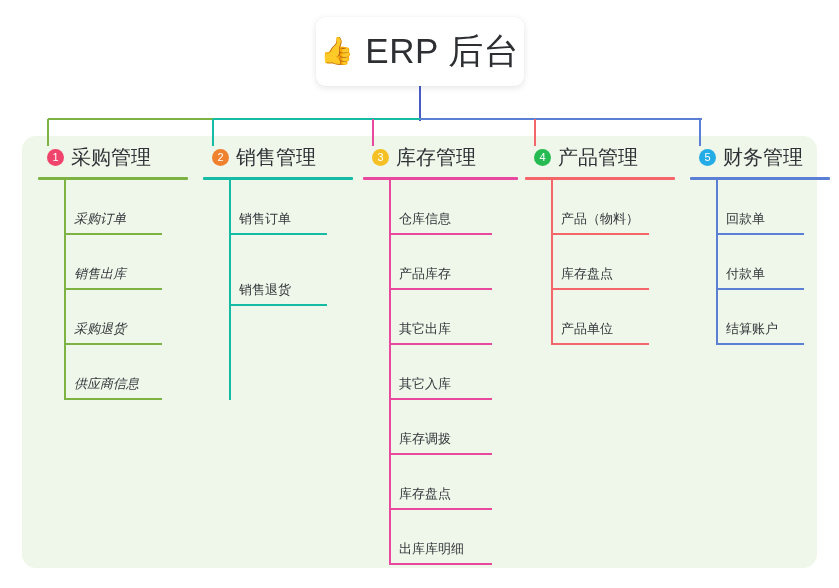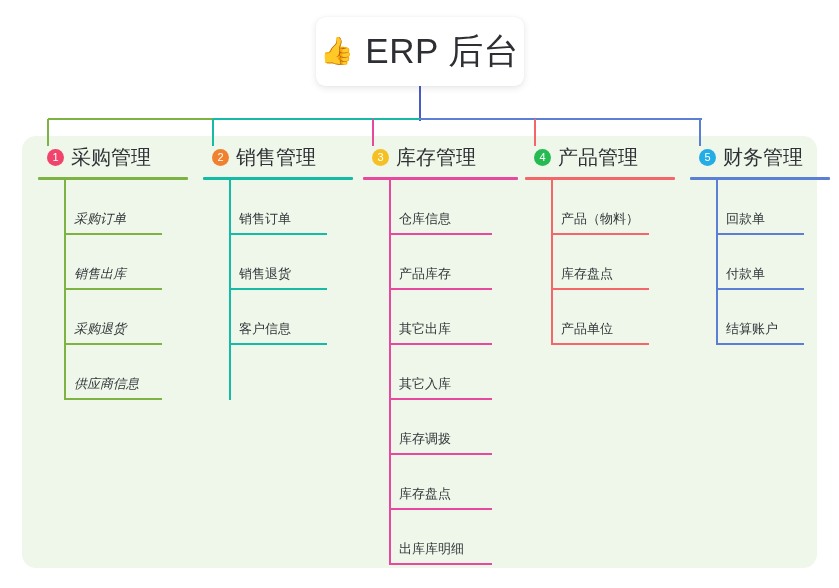--- a/index.html
+++ b/index.html
@@ -180,26 +180,22 @@
           <span class="badge" style="background: rgb(240, 129, 47);">2</span>
           <span class="col-title">销售管理</span>
         </div>
         <div class="col-rule" style="background: rgb(22, 187, 166); width: 150px;"></div>
         <div class="col-body" style="height: 278px;">
           <div class="trunk" style="background: rgb(22, 187, 166); height: 220px;"></div>
           <div class="leaf" style="top: 0px;">
             <span class="leaf-label">销售订单</span>
             <div class="leaf-rule" style="background: rgb(22, 187, 166); width: 98px;"></div>
           </div>
-          <div class="leaf" style="top: 0px; text-align: right;">
+          <div class="leaf" style="top: 16px; text-align: right;">
             <span class="leaf-label">销售退货</span>
-            <div class="leaf-rule" style="background: rgb(22, 187, 166); width: 98px;"></div>
-          </div>
-          <div class="leaf" style="top: 0px;">
-            <span class="leaf-label">客户信息</span>
             <div class="leaf-rule" style="background: rgb(22, 187, 166); width: 98px;"></div>
           </div>
         </div>
       </div>
       <div class="column" style="left: 363px; width: 155px;">
         <div class="col-header">
           <span class="badge" style="background: rgb(245, 192, 36);">3</span>
           <span class="col-title">库存管理</span>
         </div>
         <div class="col-rule" style="background: rgb(232, 72, 157); width: 155px;"></div>

